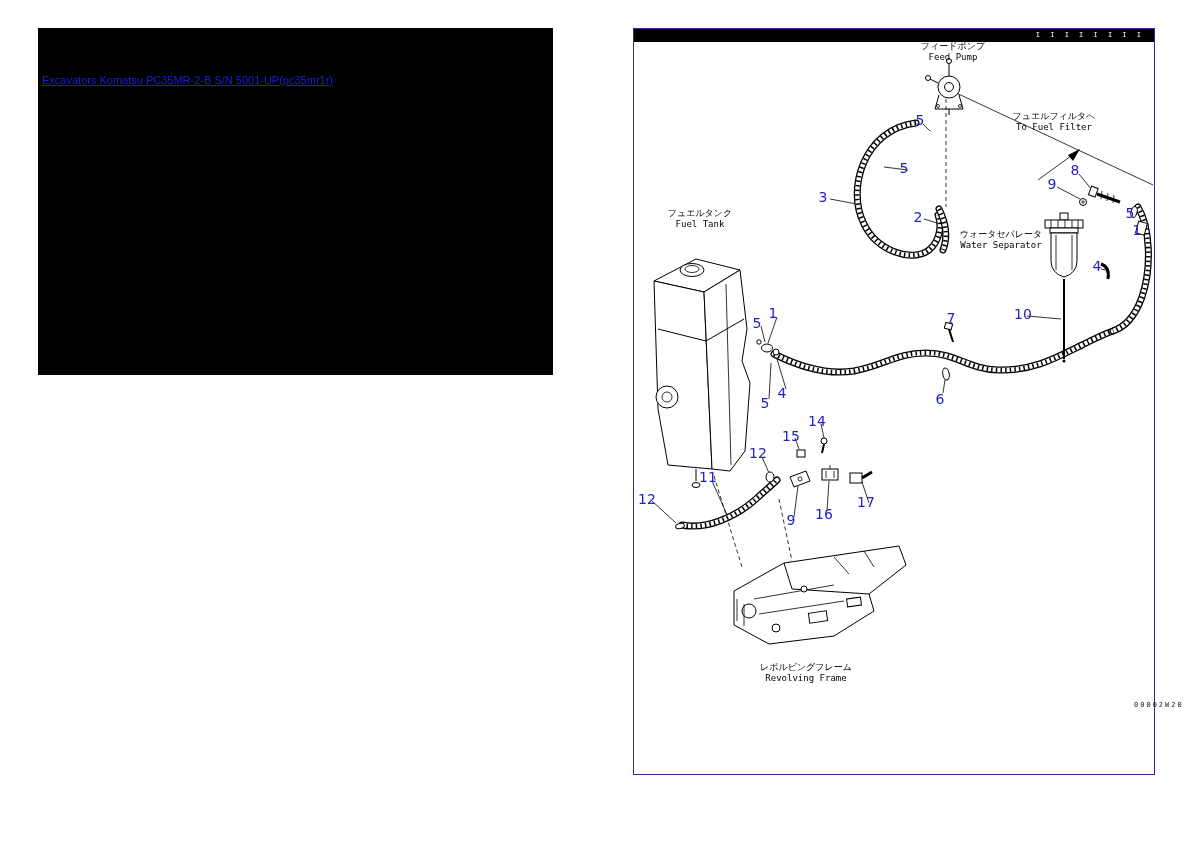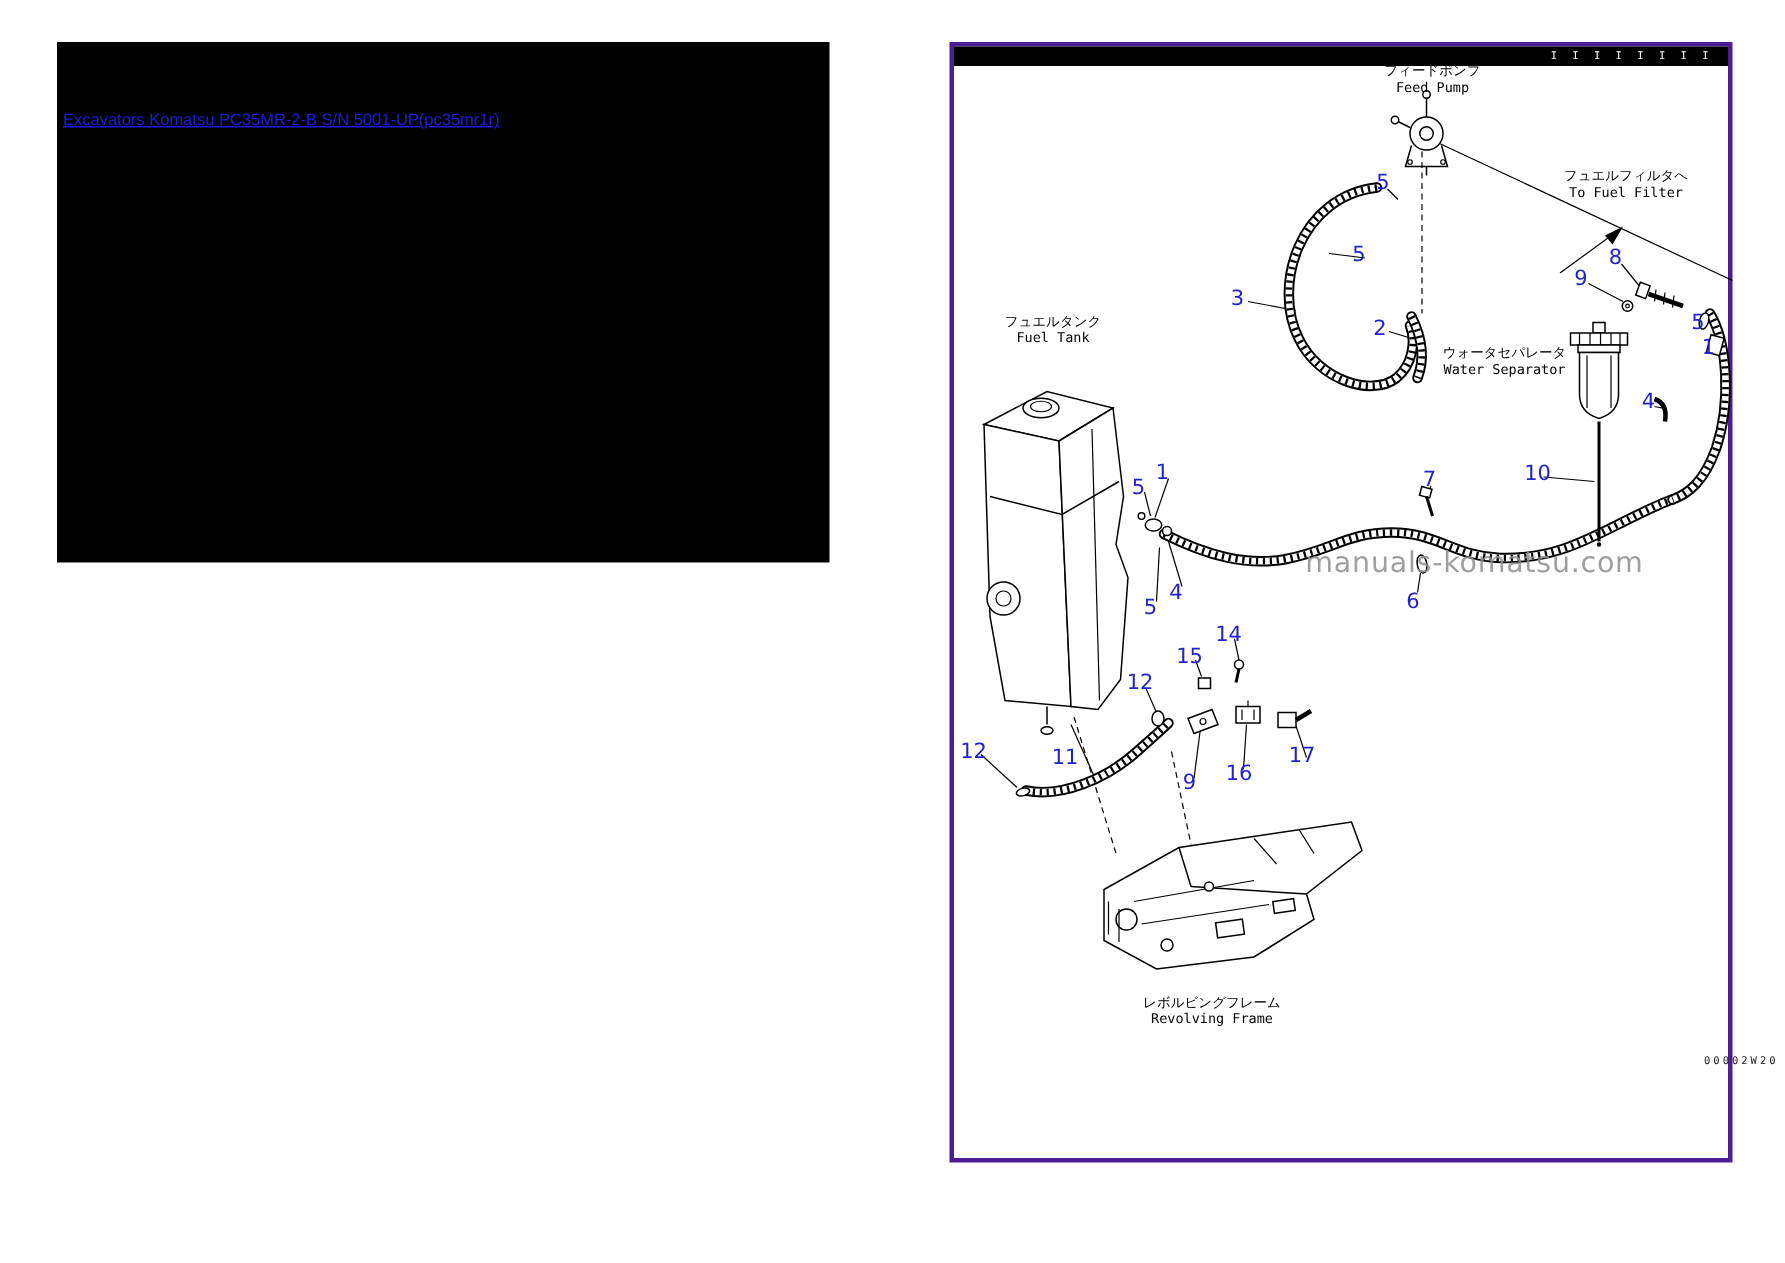--- a/index.html
+++ b/index.html
@@ -11,21 +11,21 @@
     position:absolute;left:38px;top:28px;width:515px;height:347px;
     background:#000;
   }
   .manual-link{
     position:absolute;left:42px;top:46px;z-index:5;
     font:11px "Liberation Sans",sans-serif;
     color:#1d1de0;text-decoration:underline;white-space:nowrap;cursor:pointer;margin-top:28px;
   }
   .panel{
     position:absolute;left:633px;top:28px;width:522px;height:747px;
-    background:#fff;border:3px solid #4c1d95;box-sizing:border-box;
+    background:#fff;border:1px solid #4c1d95;box-sizing:border-box;
   }
   .panel-topbar{
     position:absolute;left:0;top:0;width:100%;height:13px;background:#000;
     z-index:3;
   }
   .topbar-marks{
     position:absolute;right:10px;top:2px;color:#fff;
     font:7px "DejaVu Sans Mono",monospace;letter-spacing:3px;white-space:nowrap;
   }
   svg.linework{position:absolute;left:0;top:0;z-index:1;}
@@ -257,45 +257,44 @@
       <span class="callout" style="left: 496px; top: 184px;">5</span>
       <span class="callout" style="left: 503px; top: 201px;">1</span>
       <span class="callout" style="left: 463px; top: 237px;">4</span>
       <span class="callout" style="left: 389px; top: 285px;">10</span>
       <span class="callout" style="left: 317px; top: 289px;">7</span>
       <span class="callout" style="left: 139px; top: 284px;">1</span>
       <span class="callout" style="left: 123px; top: 294px;">5</span>
       <span class="callout" style="left: 131px; top: 374px;">5</span>
       <span class="callout" style="left: 148px; top: 364px;">4</span>
       <span class="callout" style="left: 306px; top: 370px;">6</span>
-      <span class="callout" style="left: 74px; top: 448px; margin-top: 26px;">11</span>
+      <span class="callout" style="left: 74px; top: 448px;">11</span>
       <span class="callout" style="left: 13px; top: 470px;">12</span>
       <span class="callout" style="left: 124px; top: 424px;">12</span>
       <span class="callout" style="left: 157px; top: 407px;">15</span>
       <span class="callout" style="left: 183px; top: 392px;">14</span>
       <span class="callout" style="left: 157px; top: 491px;">9</span>
       <span class="callout" style="left: 190px; top: 485px;">16</span>
       <span class="callout" style="left: 232px; top: 473px;">17</span>
       <div class="dlabel" style="left: 319px; top: 12px;">
         <div>フィードポンプ</div>
         <div>Feed Pump</div>
       </div>
-      <div class="dlabel" style="left: 448px; top: 82px; text-align: center;">
+      <div class="dlabel" style="left: 420px; top: 82px; text-align: center;">
         <div>フュエルフィルタへ</div>
         <div>To Fuel Filter</div>
       </div>
       <div class="dlabel" style="left: 66px; top: 179px;">
         <div>フュエルタンク</div>
         <div>Fuel Tank</div>
       </div>
       <div class="dlabel" style="left: 367px; top: 200px;">
         <div>ウォータセパレータ</div>
         <div>Water Separator</div>
       </div>
       <div class="dlabel" style="left: 172px; top: 618px; margin-top: 15px;">
         <div>レボルビングフレーム</div>
         <div>Revolving Frame</div>
       </div>
     </div>
 
-  <div class="watermark">manuals-komatsu.com</div>
   <div class="page-code">00002W20</div>
 </div>
 
 </body></html>

